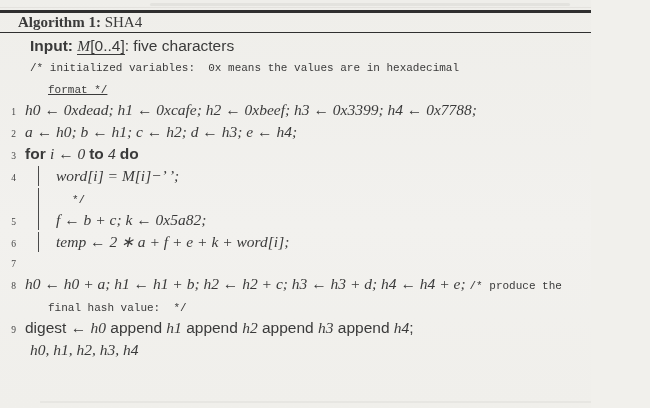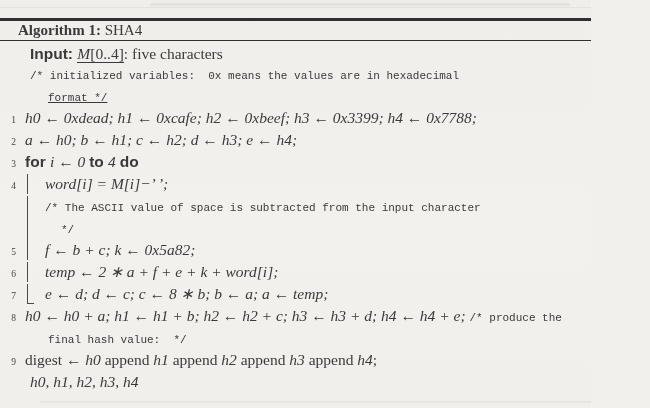--- a/index.html
+++ b/index.html
@@ -13,21 +13,21 @@
     width: 650px; height: 408px;
     font-family: "Liberation Serif", serif;
     background: var(--bg);
     color: var(--text);
   }
   .page {
     position: relative;
     width: 591px; height: 408px;
     overflow: hidden;
     background: linear-gradient(180deg, #efeeea 0%, #f2f1ee 55%, #f0efeb 100%);
-    padding-top: 18px;
+    padding-top: 10px;
     box-sizing: border-box;
   }
   
   .streak { position: absolute; pointer-events: none; }
   .s1 { top: 3px; left: 150px; width: 420px; height: 3px; background: #d9d8d3; opacity: .55; border-radius: 2px; }
   .s2 { top: 7px; left: 0; width: 650px; height: 1px; background: #dcdbd6; opacity: .6; }
   .s3 { top: 50px; left: 596px; width: 54px; height: 3px; background: #dddcd7; opacity: .6; }
   .s4 { top: 401px; left: 40px; width: 560px; height: 2px; background: #deddda; opacity: .5; }
 
   .rule { width: 650px; background: var(--rule); }
@@ -49,37 +49,37 @@
     text-align: right; padding-right: 6px;
     font-size: 9.5px; color: #454545;
   }
   .content { flex: 1 1 auto; position: relative; font-size: 15.5px; }
 
   .content.plain      { padding-left: 8px; }
   .content.plain-wrap { padding-left: 26px; text-decoration: underline; }
   .content.stmt       { padding-left: 3px; }
   .content.stmt-wrap  { padding-left: 26px; }
   .content.loop, .content.loop-wrap, .content.loop-end {
-    margin-left: 5px;
+    margin-left: 16px;
     border-left: 1.2px solid var(--bar);
     padding-left: 17px;
   }
   .content.loop-wrap { padding-left: 33px; }
   .content.loop-end::after {
     content: "";
     position: absolute;
     left: 0; bottom: 0;
     width: 6px; height: 1.2px;
     background: var(--bar);
   }
 
   .seg { white-space: pre; }
   .kw   { font-family: Liberation Sans, sans-serif; font-weight: bold; }
   .math { font-family: "Liberation Serif", serif; font-style: italic; }
-  .rm   { font-family: Liberation Serif, serif; margin-top: 20px; }
+  .rm   { font-family: Liberation Sans, sans-serif; margin-top: 20px; }
   .tt   { font-family: "Liberation Mono", "DejaVu Sans Mono", monospace; font-size: 11px; }
   .u-solid { border-bottom: 1px solid var(--text); }
   .u-dash  { border-bottom: 1px dashed var(--text); }
 </style>
 </head>
 <body>
 
 <div class="page">
   <div class="streak s1"></div>
   <div class="streak s2"></div>
@@ -119,37 +119,32 @@
       <div class="row">
         <span class="num">3</span>
         <div class="content stmt"><span class="seg kw">for </span><span class="seg math">i ← 0 </span><span class="seg kw">to </span><span class="seg math">4 </span><span class="seg kw">do</span></div>
       </div>
       <div class="row">
         <span class="num">4</span>
         <div class="content loop"><span class="seg math">word[i] = M[i]−’ ’;</span></div>
       </div>
       <div class="row">
         <span class="num"></span>
-        <div class="content loop"><span class="seg tt">/* The ASCII value of space is subtracted from the input character</span></div>
-      </div>
-      <div class="row">
-        <span class="num"></span>
         <div class="content loop-wrap"><span class="seg tt">*/</span></div>
       </div>
       <div class="row">
         <span class="num">5</span>
         <div class="content loop"><span class="seg math">f ← b + c; k ← 0x5a82;</span></div>
       </div>
       <div class="row">
         <span class="num">6</span>
         <div class="content loop"><span class="seg math">temp ← 2 ∗ a + f + e + k + word[i];</span></div>
       </div>
       <div class="row">
         <span class="num">7</span>
-        <div class="content loop-end"><span class="seg math">e ← d; d ← c; c ← 8 ∗ b; b ← a; a ← temp;</span></div>
       </div>
       <div class="row">
         <span class="num">8</span>
         <div class="content stmt"><span class="seg math">h0 ← h0 + a; h1 ← h1 + b; h2 ← h2 + c; h3 ← h3 + d; h4 ← h4 + e; </span><span class="seg tt">/* produce the</span></div>
       </div>
       <div class="row">
         <span class="num"></span>
         <div class="content stmt-wrap"><span class="seg tt">final hash value:  */</span></div>
       </div>
       <div class="row">

